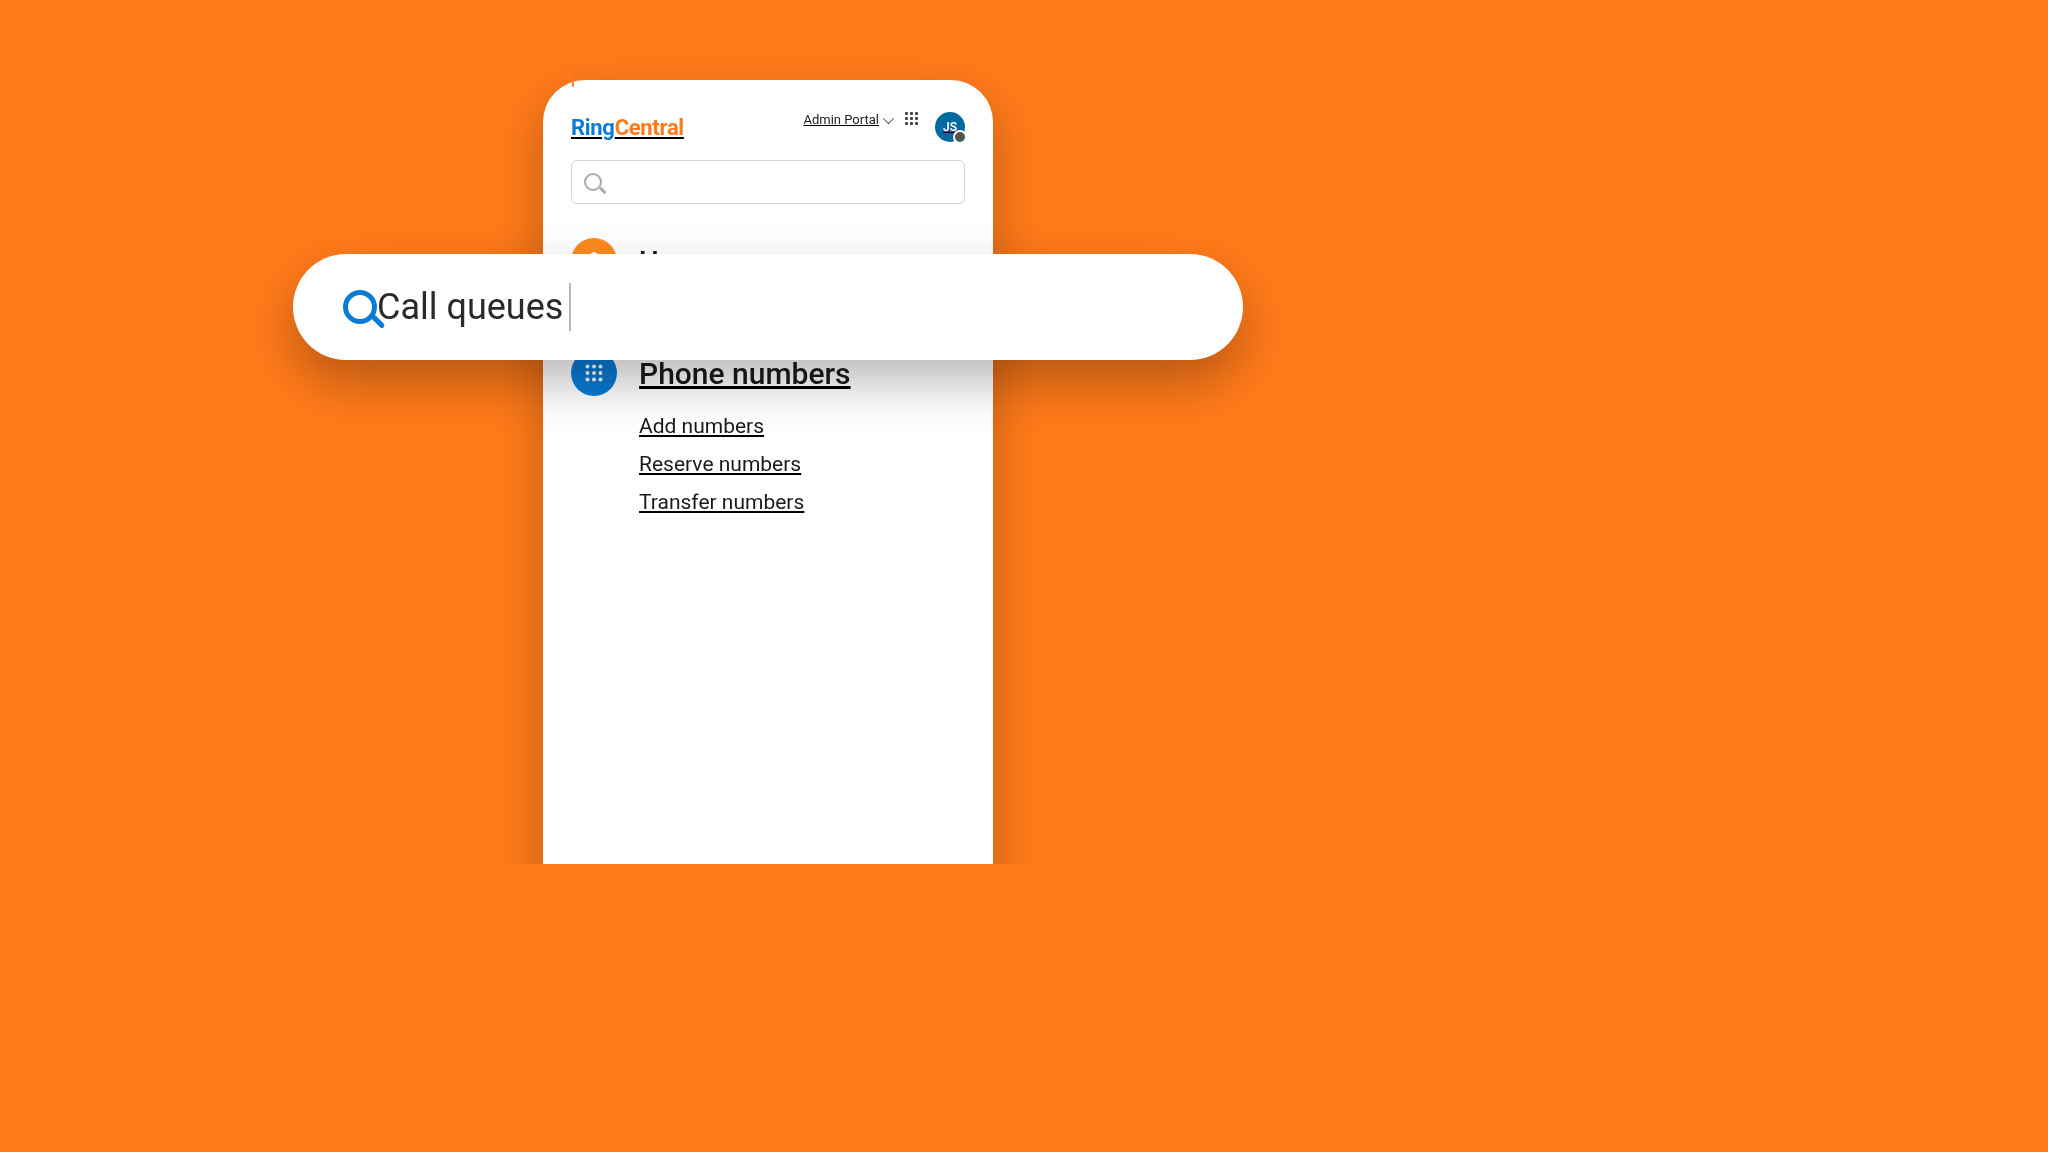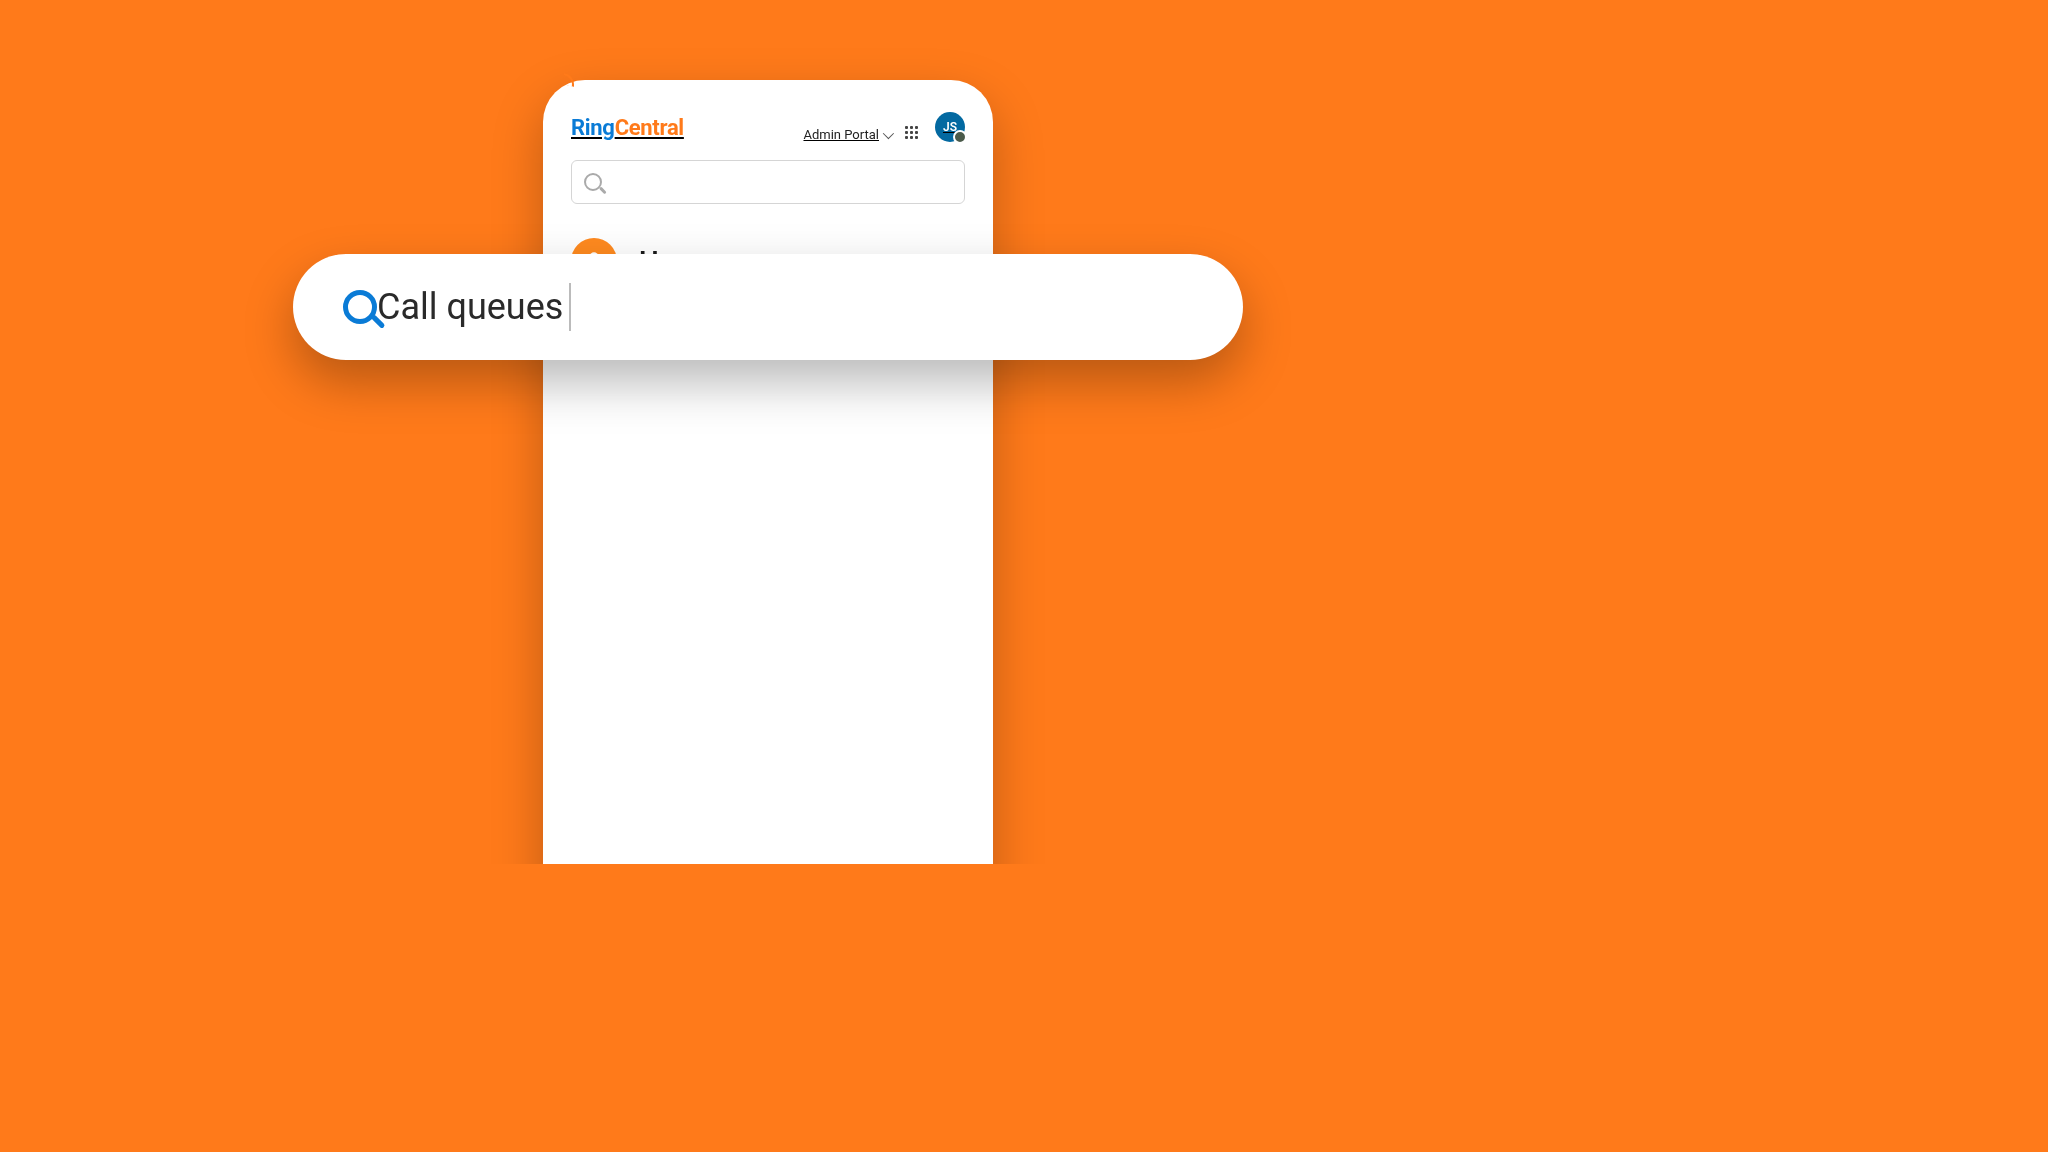--- a/index.html
+++ b/index.html
@@ -44,21 +44,21 @@
   .logo .arc {
     position:absolute;
     width:12px;height:12px;
     border:2px solid #ff7a1a;
     border-left:none;border-bottom:none;
     border-radius:0 12px 0 0;
     transform:rotate(10deg);
     top:-6px;left:20px;
   }
   .logo .central { color: #ff7a1a; }
-  .header-right { display:flex; align-items:flex-end; gap:14px; }
+  .header-right { display:flex; align-items:flex-start; gap:14px; }
   .admin-portal {
     font-size: 13px;
     color:#222;
     display:flex;align-items:center;gap:4px;
     cursor:pointer;
   }
   .chev {
     width:8px;height:8px;
     border-right:1.5px solid #555;
     border-bottom:1.5px solid #555;
@@ -232,20 +232,41 @@
           </svg>
       </div>
       <div class="section-title">Users</div>
     </div>
     <div class="section-items">
       <a>Manage users</a>
     </div>
   </div>
 
   <div class="section">
+    <div class="section-head">
+      <div class="badge blue">
+        <svg viewBox="0 0 24 24">
+          <circle cx="6" cy="6" r="1.8"></circle>
+            <circle cx="12" cy="6" r="1.8"></circle>
+            <circle cx="18" cy="6" r="1.8"></circle>
+          <circle cx="6" cy="12" r="1.8"></circle>
+            <circle cx="12" cy="12" r="1.8"></circle>
+            <circle cx="18" cy="12" r="1.8"></circle>
+          <circle cx="6" cy="18" r="1.8"></circle>
+            <circle cx="12" cy="18" r="1.8"></circle>
+            <circle cx="18" cy="18" r="1.8"></circle>
+        </svg>
+      </div>
+      <div class="section-title">Phone numbers</div>
+    </div>
+    <div class="section-items">
+      <a>Add numbers</a>
+      <a>Reserve numbers</a>
+      <a>Transfer numbers</a>
+    </div>
   </div>
 
 </div>
 
 <div class="big-search">
   <span class="mag-big"></span>
   <div class="big-input-wrap">
     <span>Call queues</span>
     <span class="caret"></span>
   </div>

